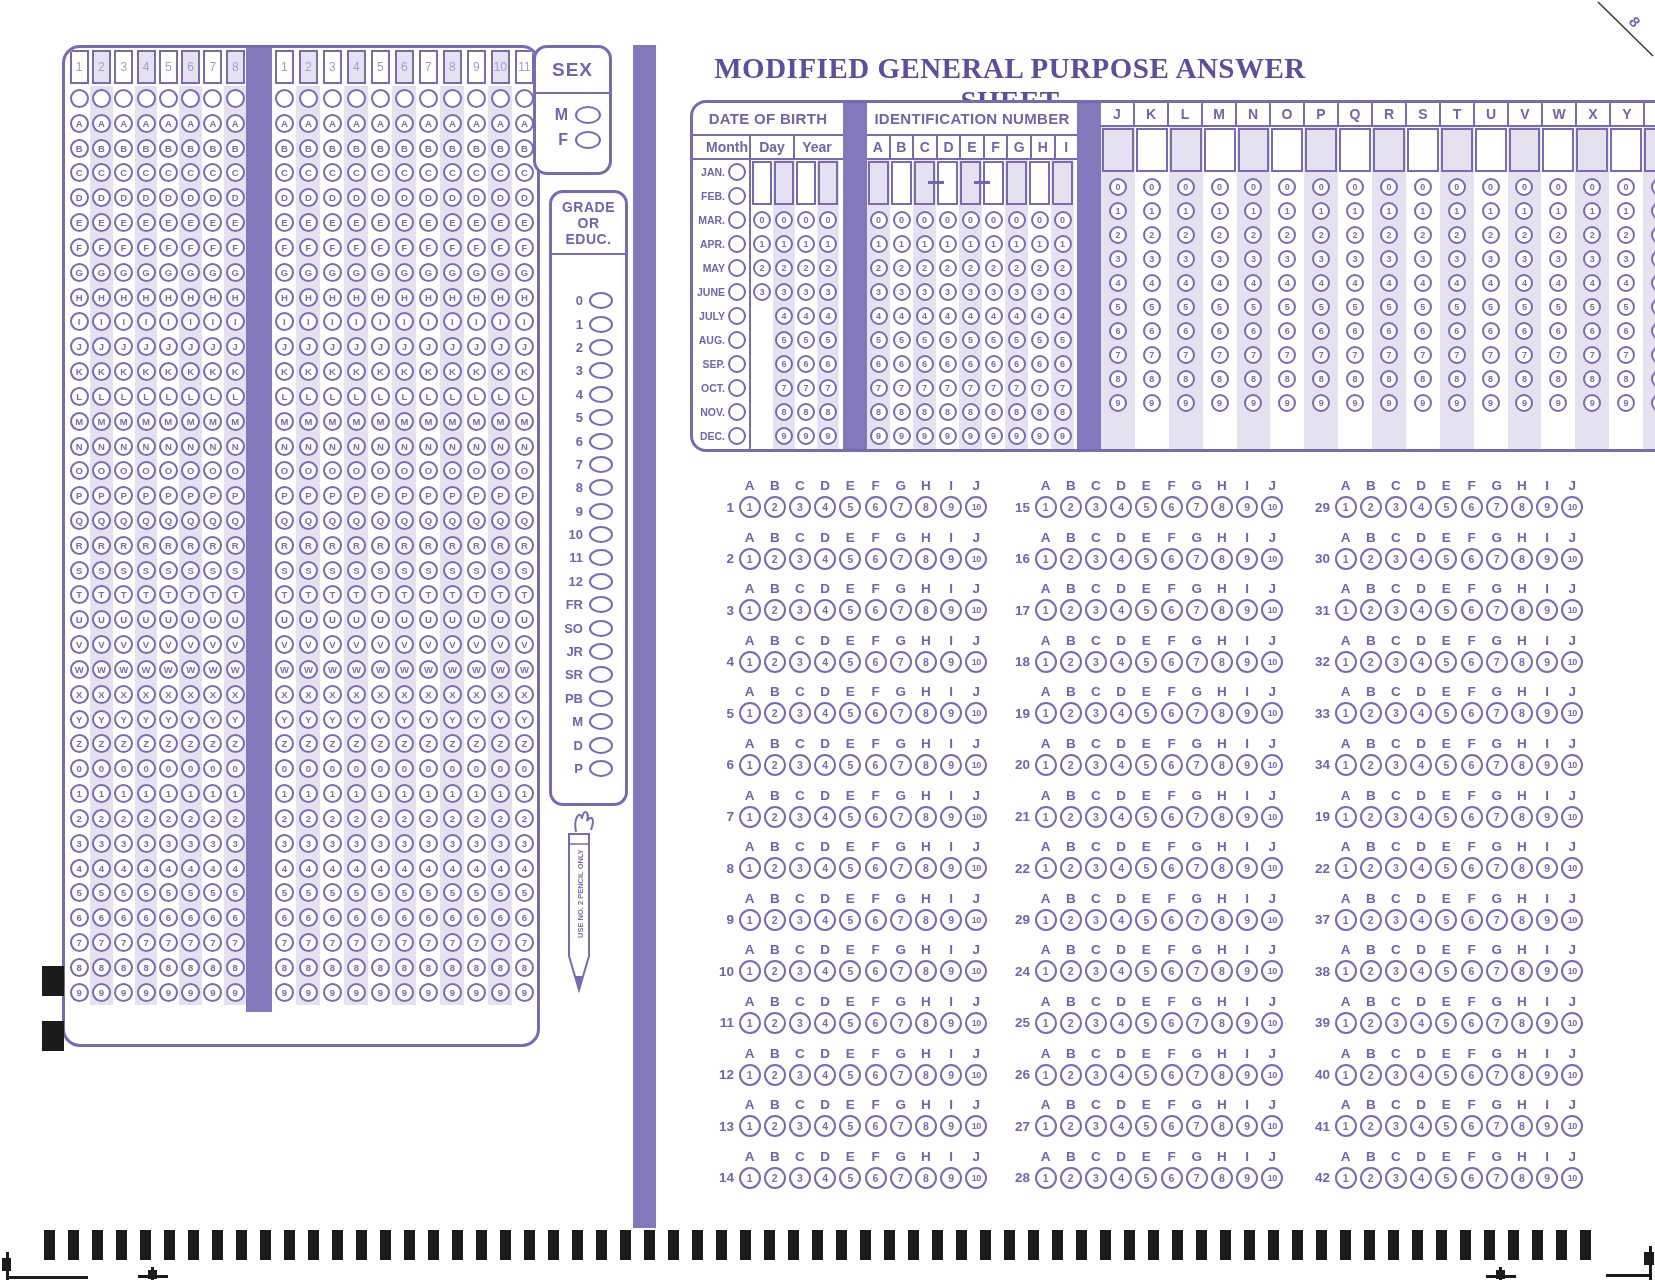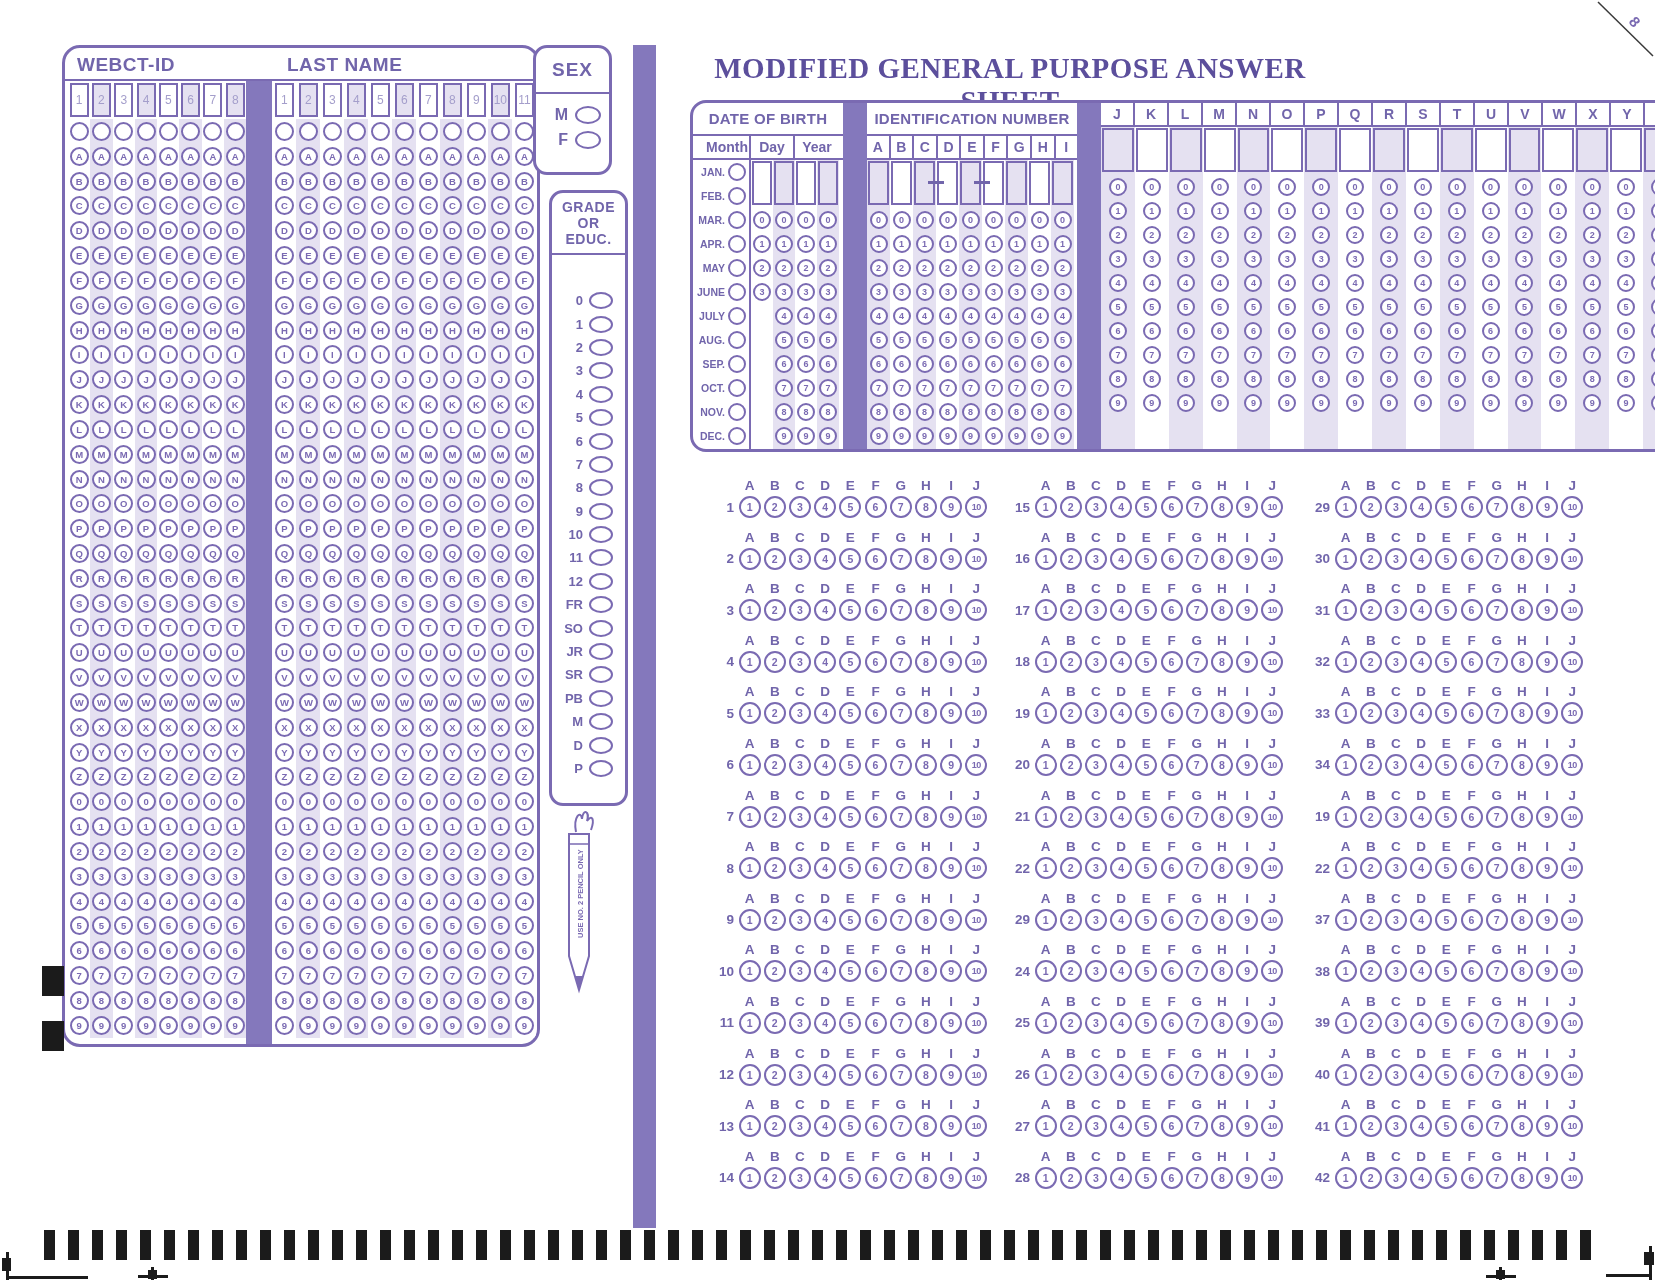--- a/index.html
+++ b/index.html
@@ -119,24 +119,20 @@
 </style>
 </head>
 <body>
 
 <svg class="abs" style="left:1592px;top:0" width="63" height="60">
   <line x1="6" y1="2" x2="61" y2="56" stroke="#3a3a3a" stroke-width="1.5"></line>
   <text x="36" y="22" transform="rotate(50 36 22)" fill="#7a6ab2" font-weight="bold" font-size="15">8</text>
 </svg>
 
 <div class="abs" id="name-box">
-  <div id="name-hdr">
-    <span class="hlab" id="webct-label">WEBCT-ID</span>
-    <span class="hlab" id="lastname-label">LAST NAME</span>
-  </div>
   <div id="name-grids">
     <div class="ngrid" id="webct-grid">
         <div class="ncol">
           <div class="numcell">1</div>
           <div class="strip">
             <div class="bcell">
               <span class="bb nb"></span>
             </div>
             <div class="bcell">
               <span class="bb nb">A</span>

